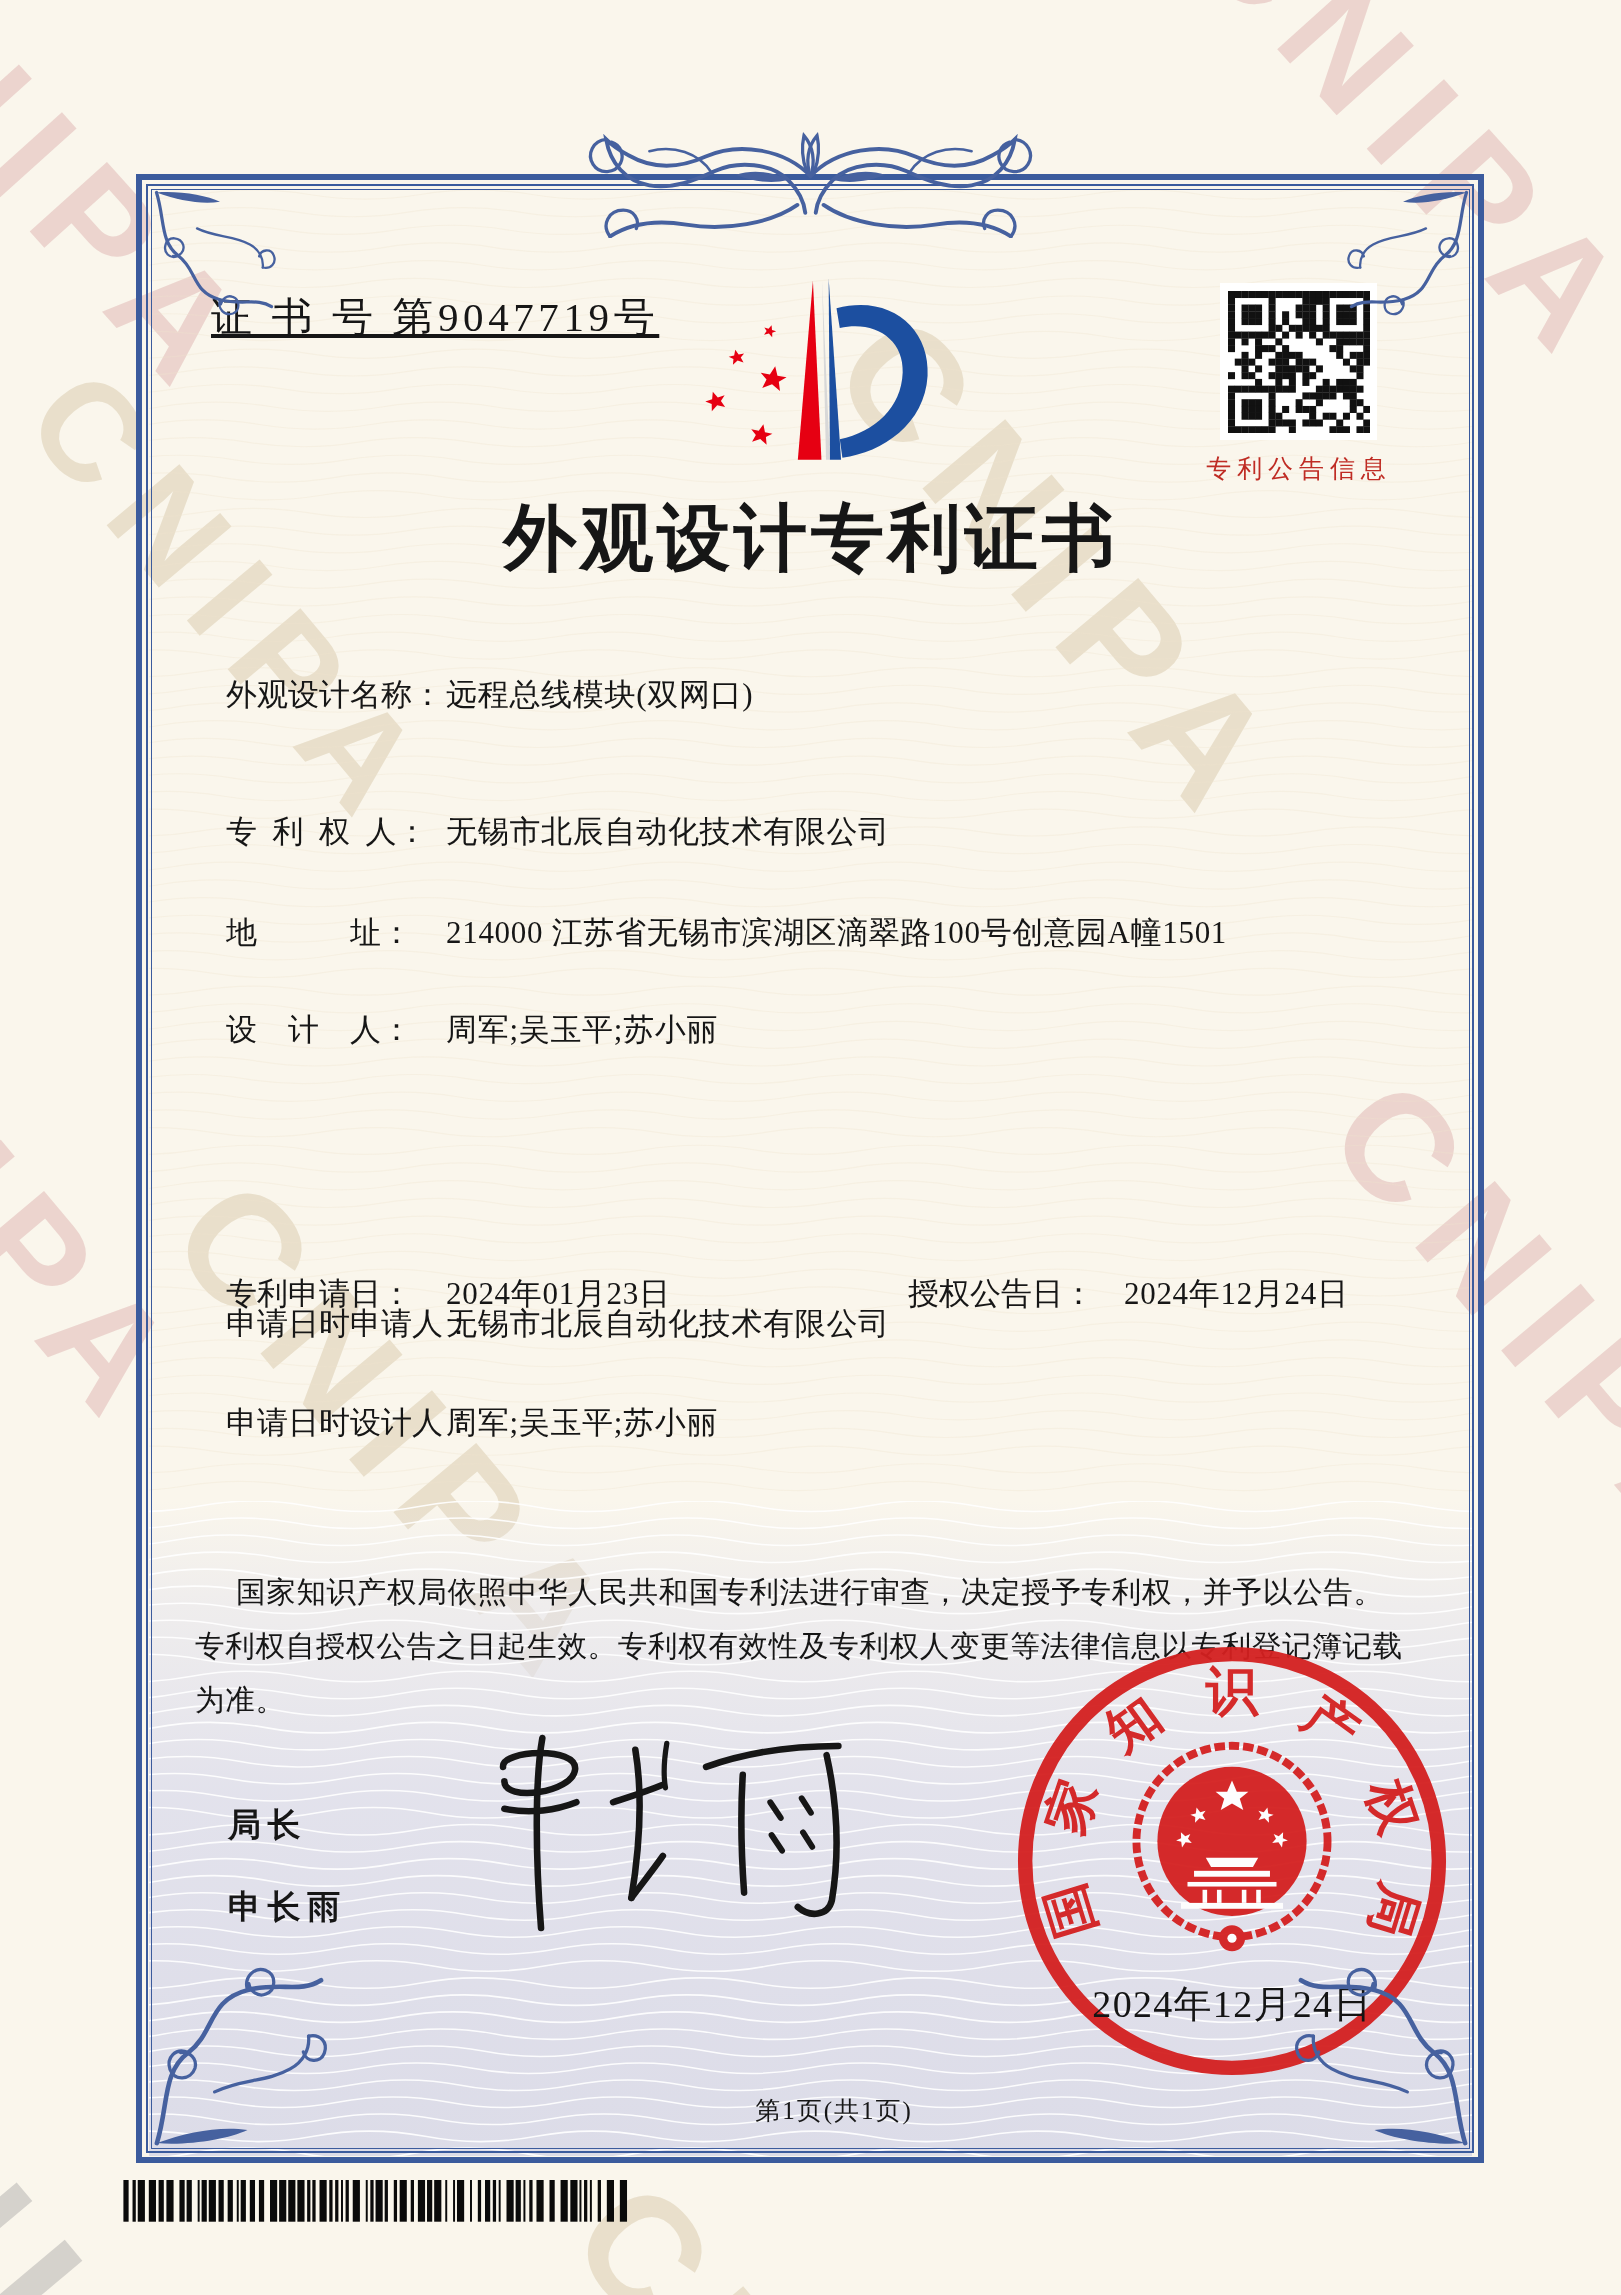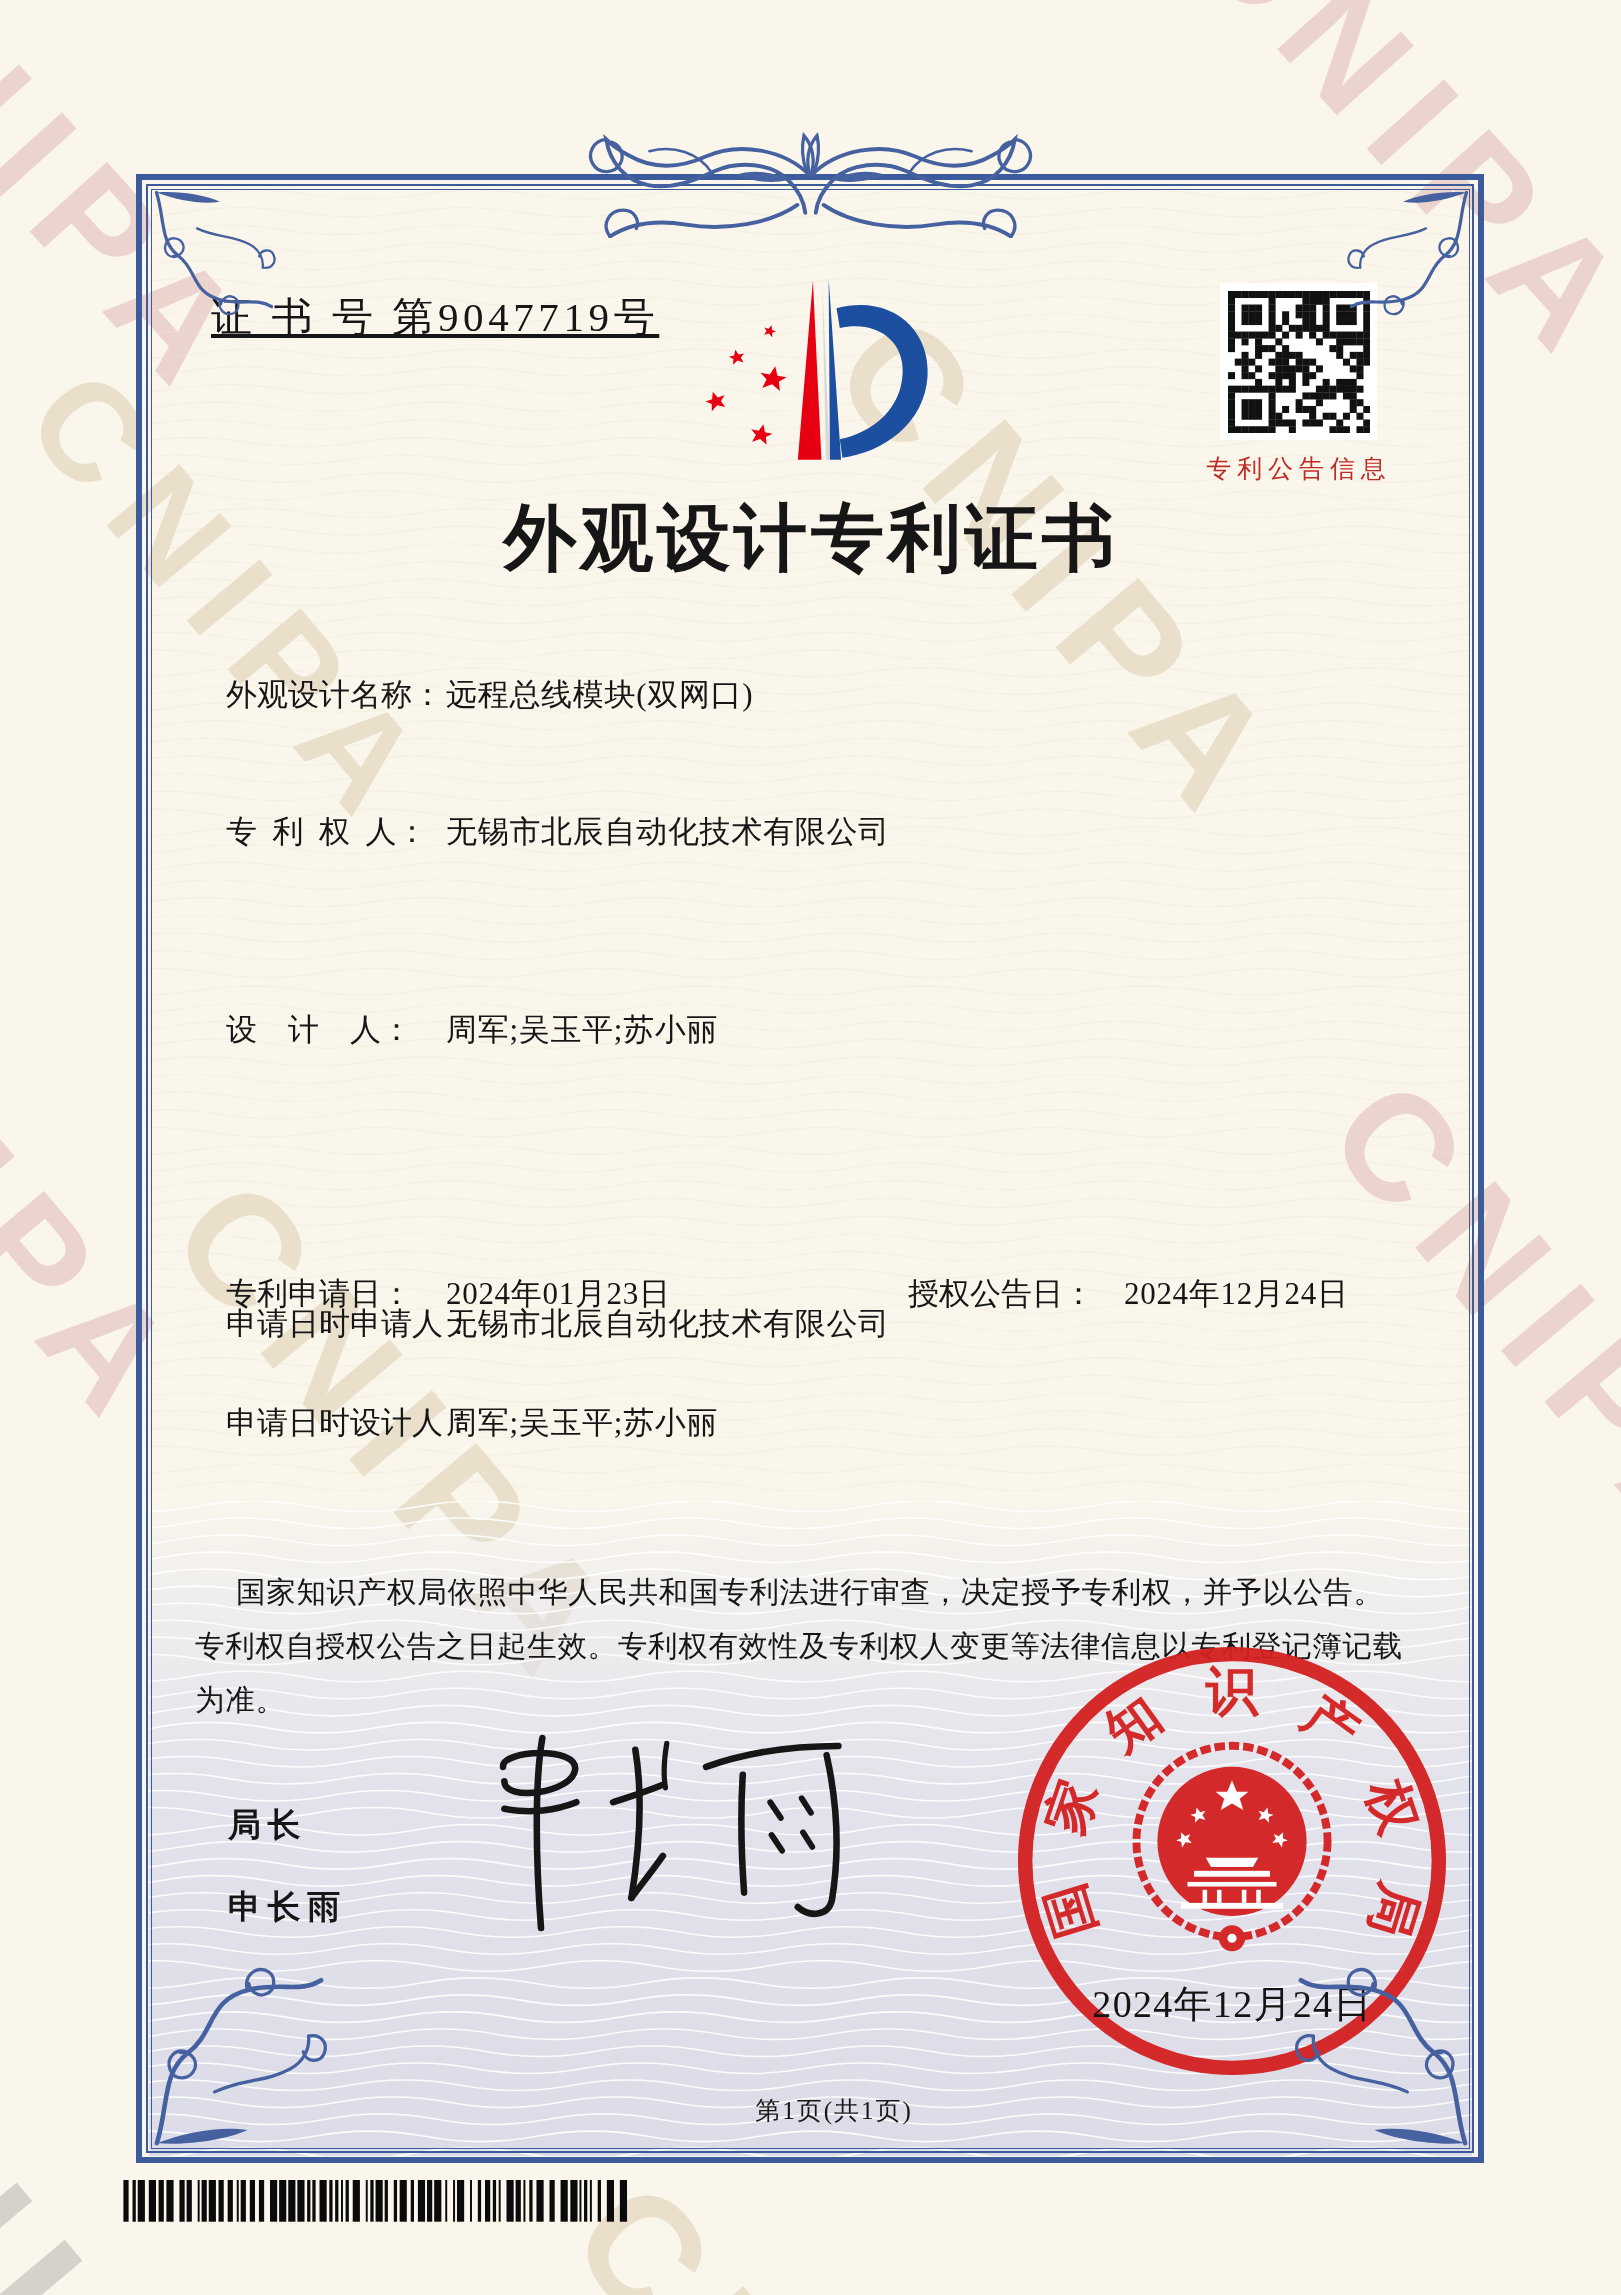--- a/index.html
+++ b/index.html
@@ -511,20 +511,24 @@
   <div class="title">外观设计专利证书</div>
 
   <div class="row" style="top:674px">
     <span class="flabel">外观设计名称：</span>
     <span class="fvalue">远程总线模块(双网口)</span>
   </div>
   <div class="row" style="top:811px">
     <span class="flabel">专  利  权  人：</span>
     <span class="fvalue">无锡市北辰自动化技术有限公司</span>
   </div>
+  <div class="row" style="top:912px">
+    <span class="flabel">地            址：</span>
+    <span class="fvalue">214000 江苏省无锡市滨湖区滴翠路100号创意园A幢1501</span>
+  </div>
   <div class="row" style="top:1009px">
     <span class="flabel">设    计    人：</span>
     <span class="fvalue">周军;吴玉平;苏小丽</span>
   </div>
   <div class="row" style="top:1273px">
     <span class="flabel">专利申请日：</span>
     <span class="fvalue">2024年01月23日</span>
     <span class="rgroup">
       <span class="flabel2">授权公告日：</span>
       <span class="fvalue2">2024年12月24日</span>

